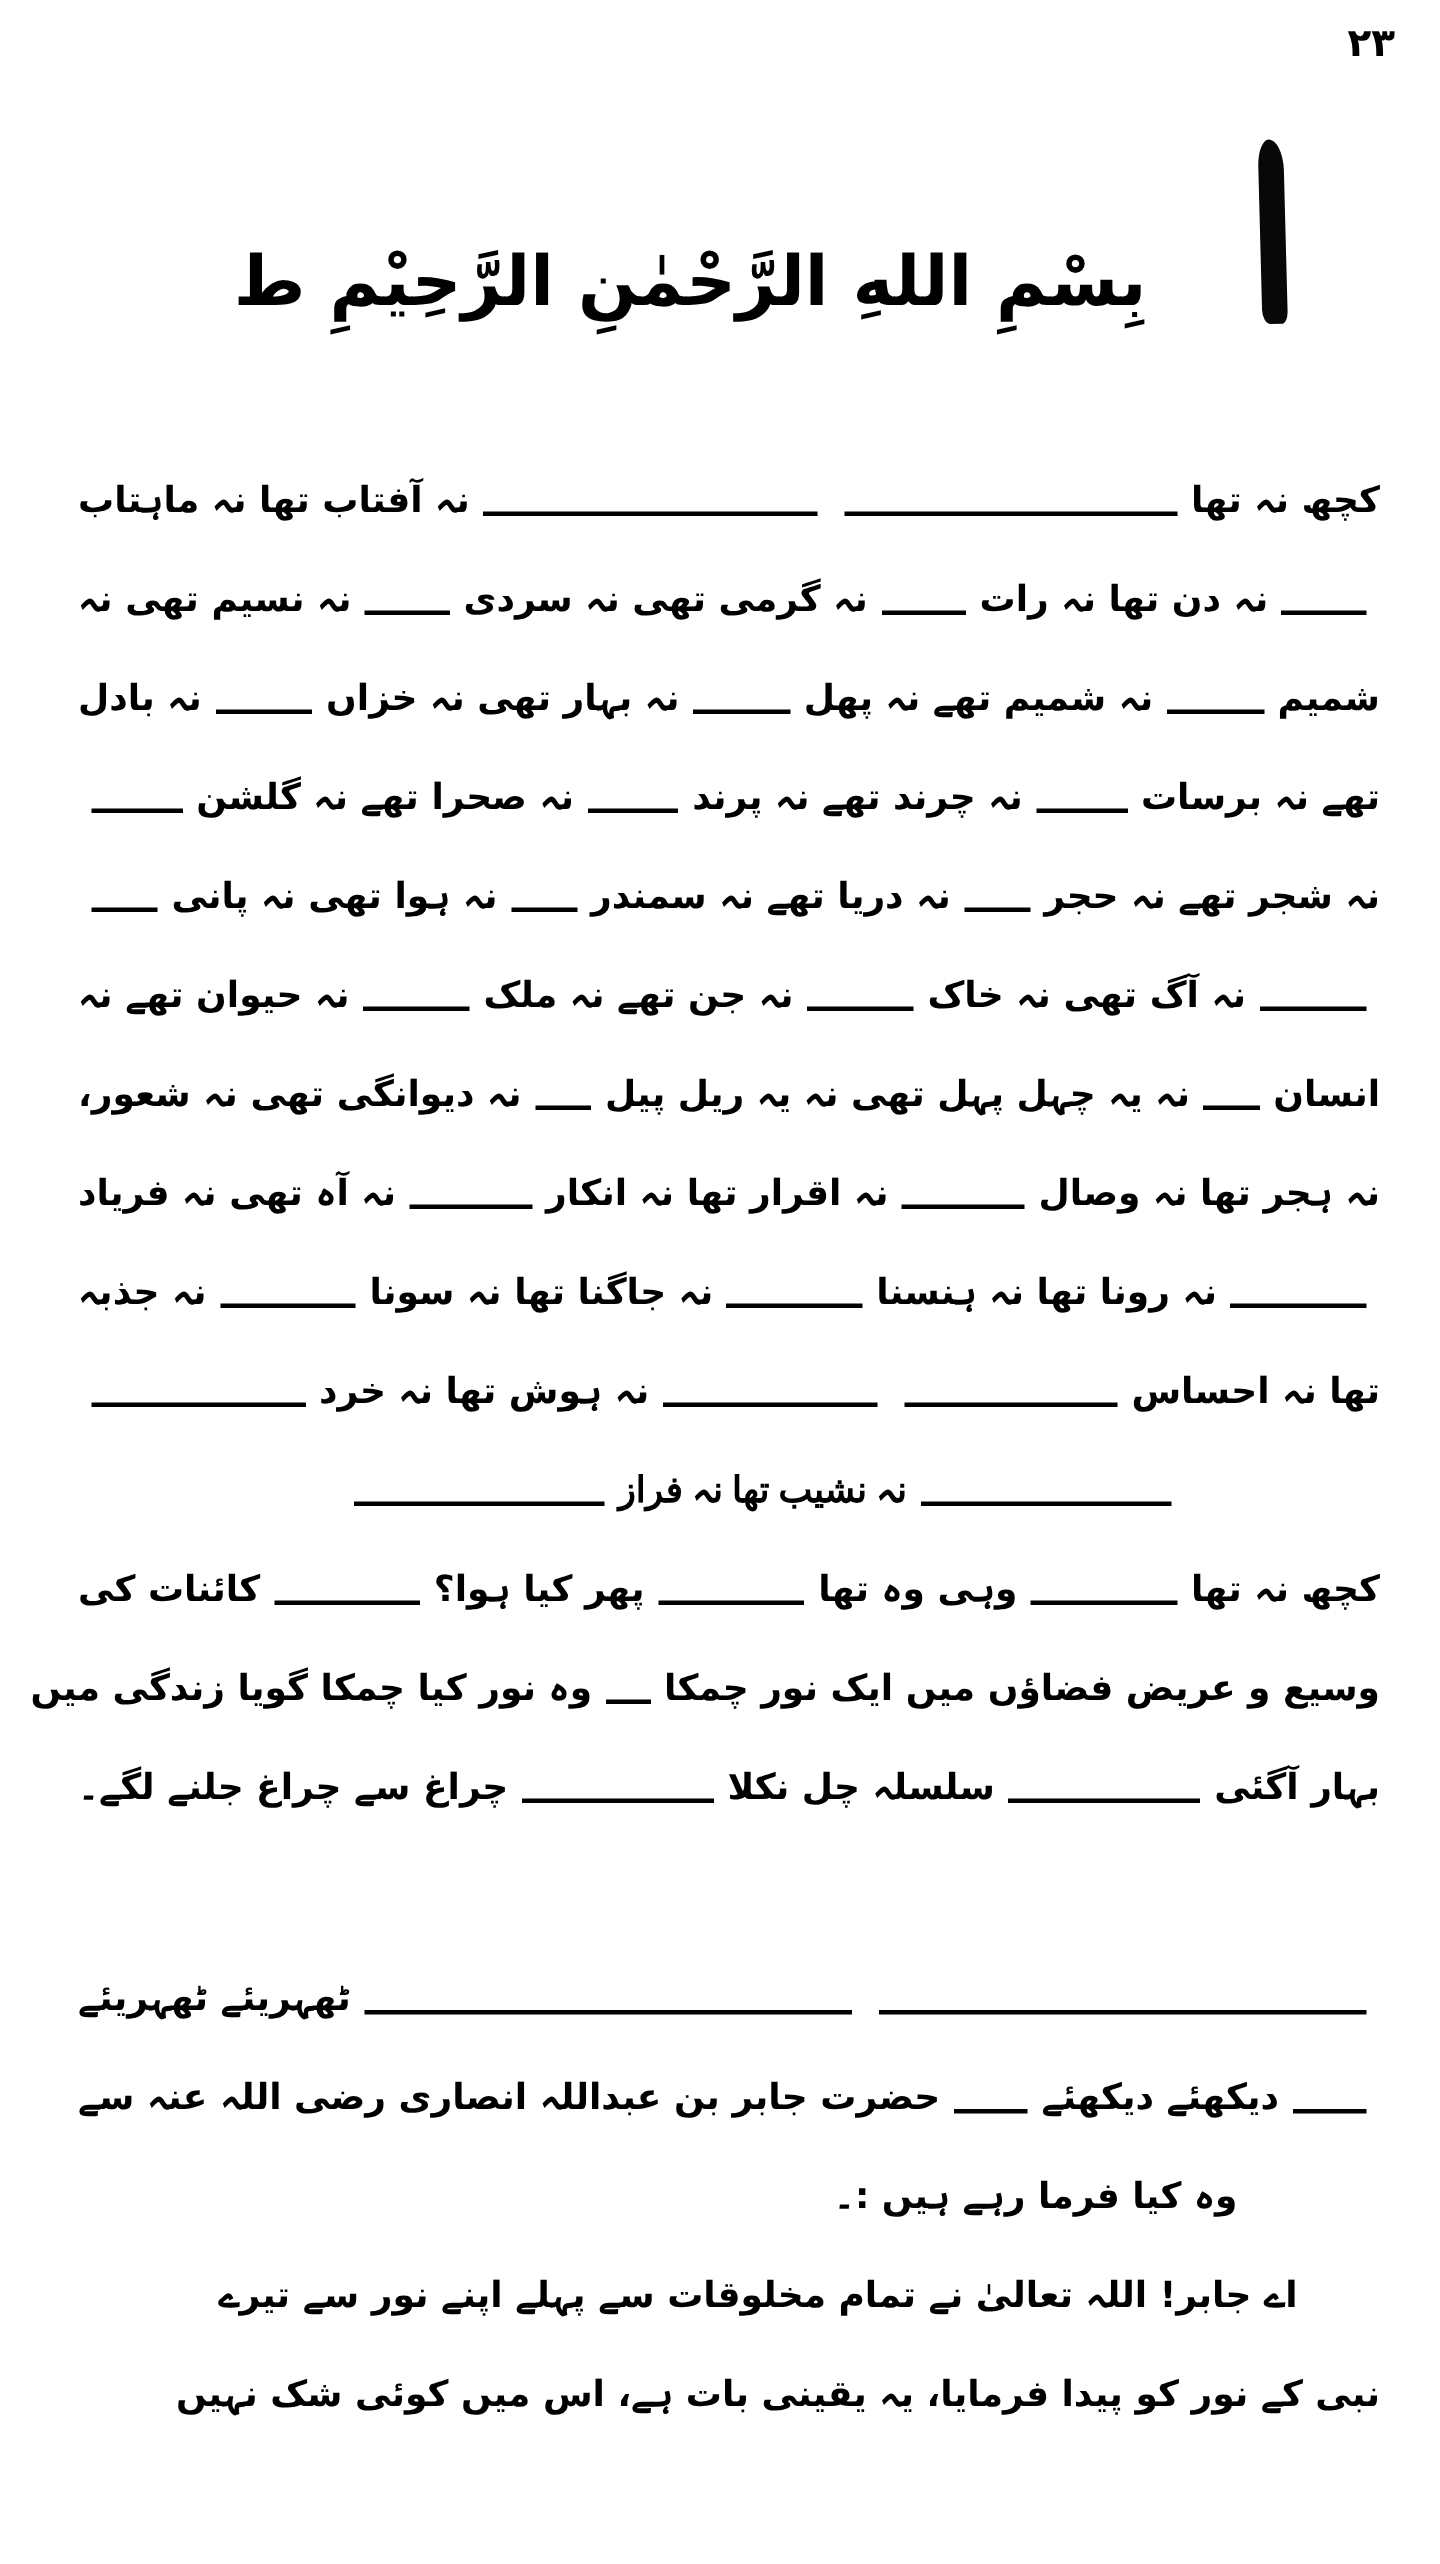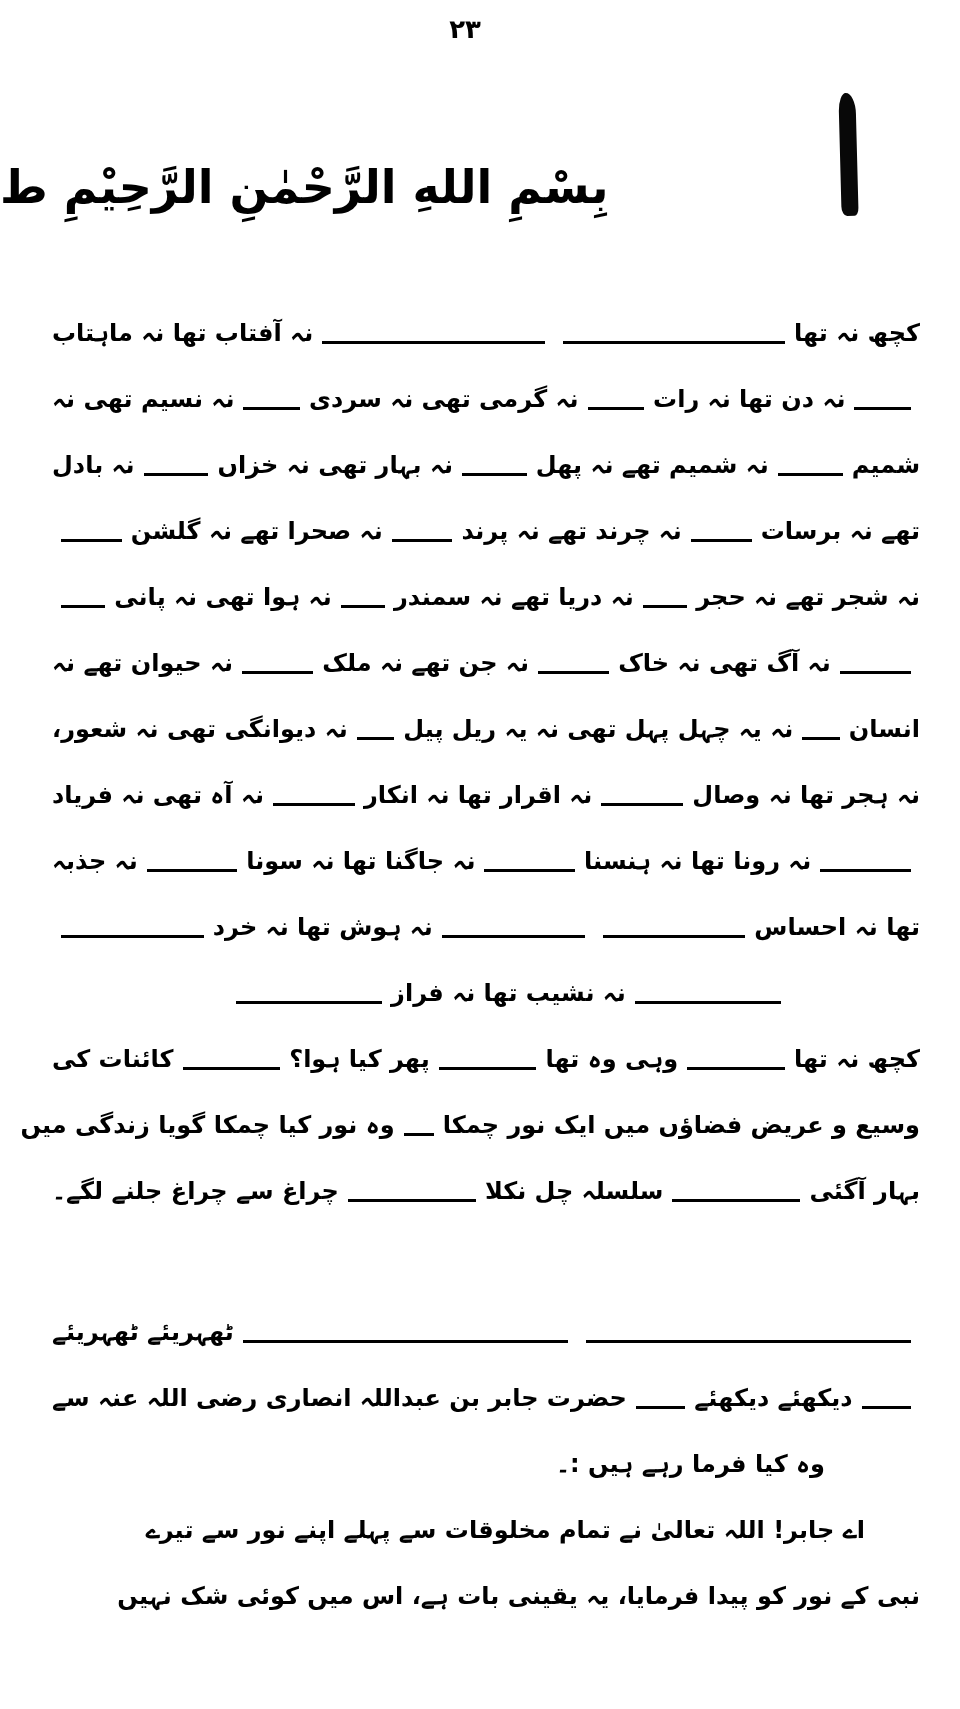--- a/index.html
+++ b/index.html
@@ -15,41 +15,41 @@
     background: #ffffff;
     overflow: hidden;
     font-family: "DejaVu Sans", sans-serif;
     color: #000;
   }
   .pagenum {
     position: absolute;
     top: 14px;
     left: 0;
     right: 30px;
-    text-align: center;
+    text-align: right;
     font-size: 26px;
     font-weight: 700;
     direction: rtl;
   }
   .margin-mark {
     position: absolute;
     top: 93px;
     right: 103px;
     width: 17px;
     height: 123px;
     background: #080808;
     border-radius: 9px 12px 5px 7px / 22px 26px 10px 12px;
     transform: rotate(-1.5deg);
   }
   .bismillah {
     position: absolute;
     top: 160px;
     left: 0;
     right: 40px;
-    text-align: left;
+    text-align: center;
     direction: rtl;
     font-size: 46px;
     font-weight: 700;
     letter-spacing: 1px;
   }
   .body-text {
     position: absolute;
     top: 300px;
     right: 40px;
     left: 52px;
@@ -71,20 +71,21 @@
     flex: 1 1 40px;
     min-width: 30px;
     height: 0;
     border-bottom: 3px solid #000;
     margin: 0 9px;
     transform: translateY(9px);
   }
   .line.indent-both {
     padding-right: 130px;
     padding-left: 175px;
+    font-family: Liberation Serif, serif;
   }
   .line.short-right {
     padding-right: 95px;
   }
   .line.indent-first {
     padding-right: 55px;
     text-align: center;
   }
   .line.gap-before {
     margin-top: 75px;

